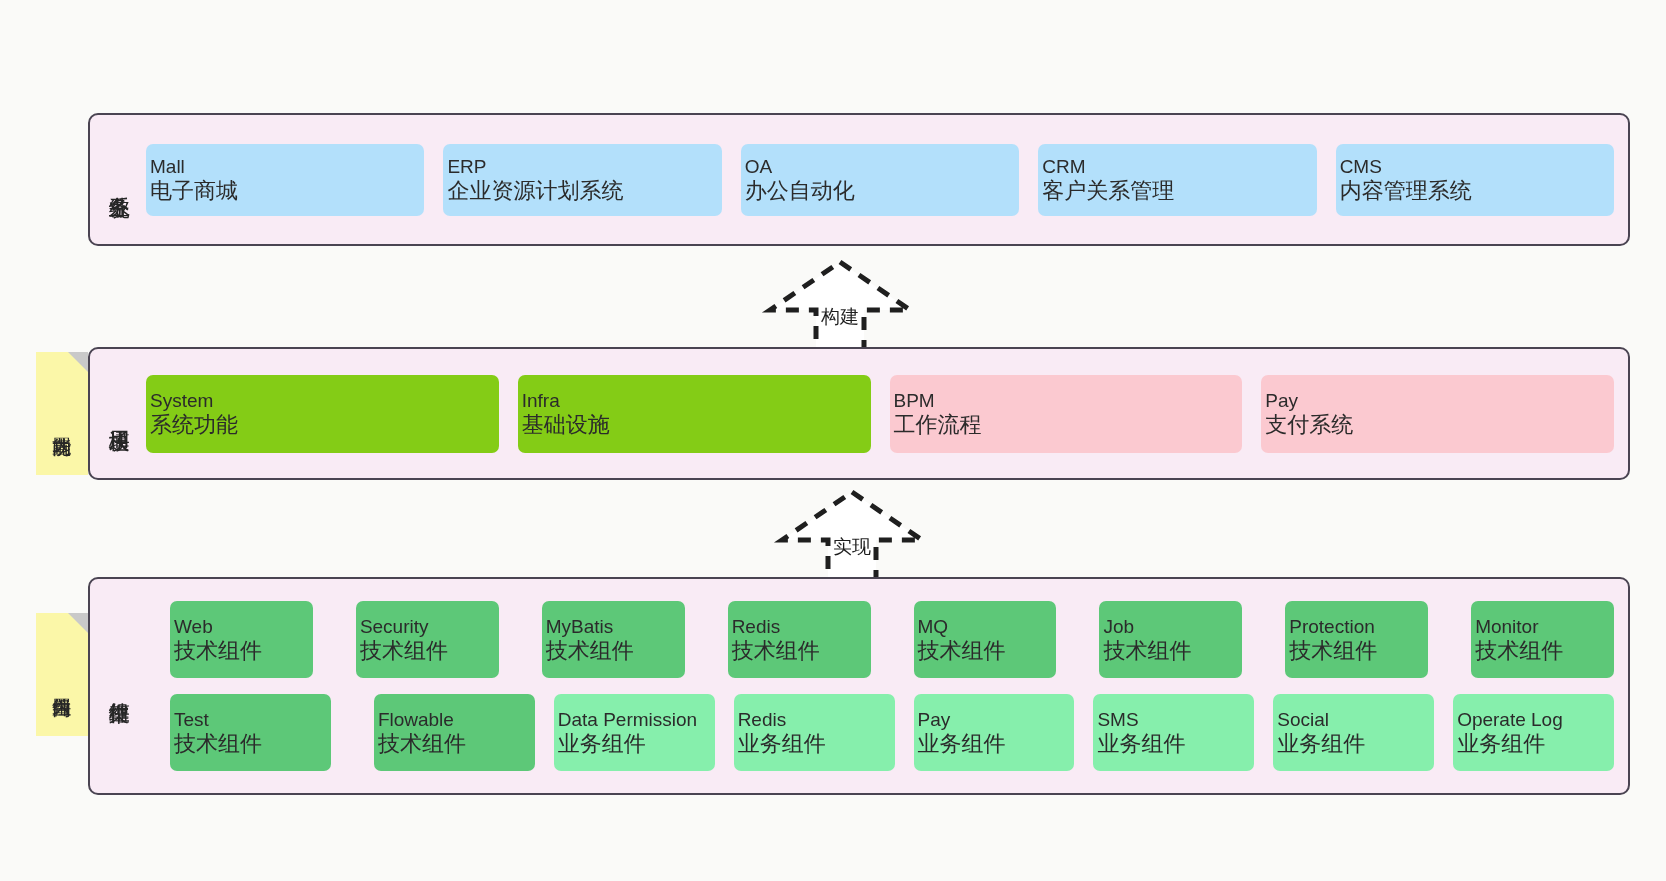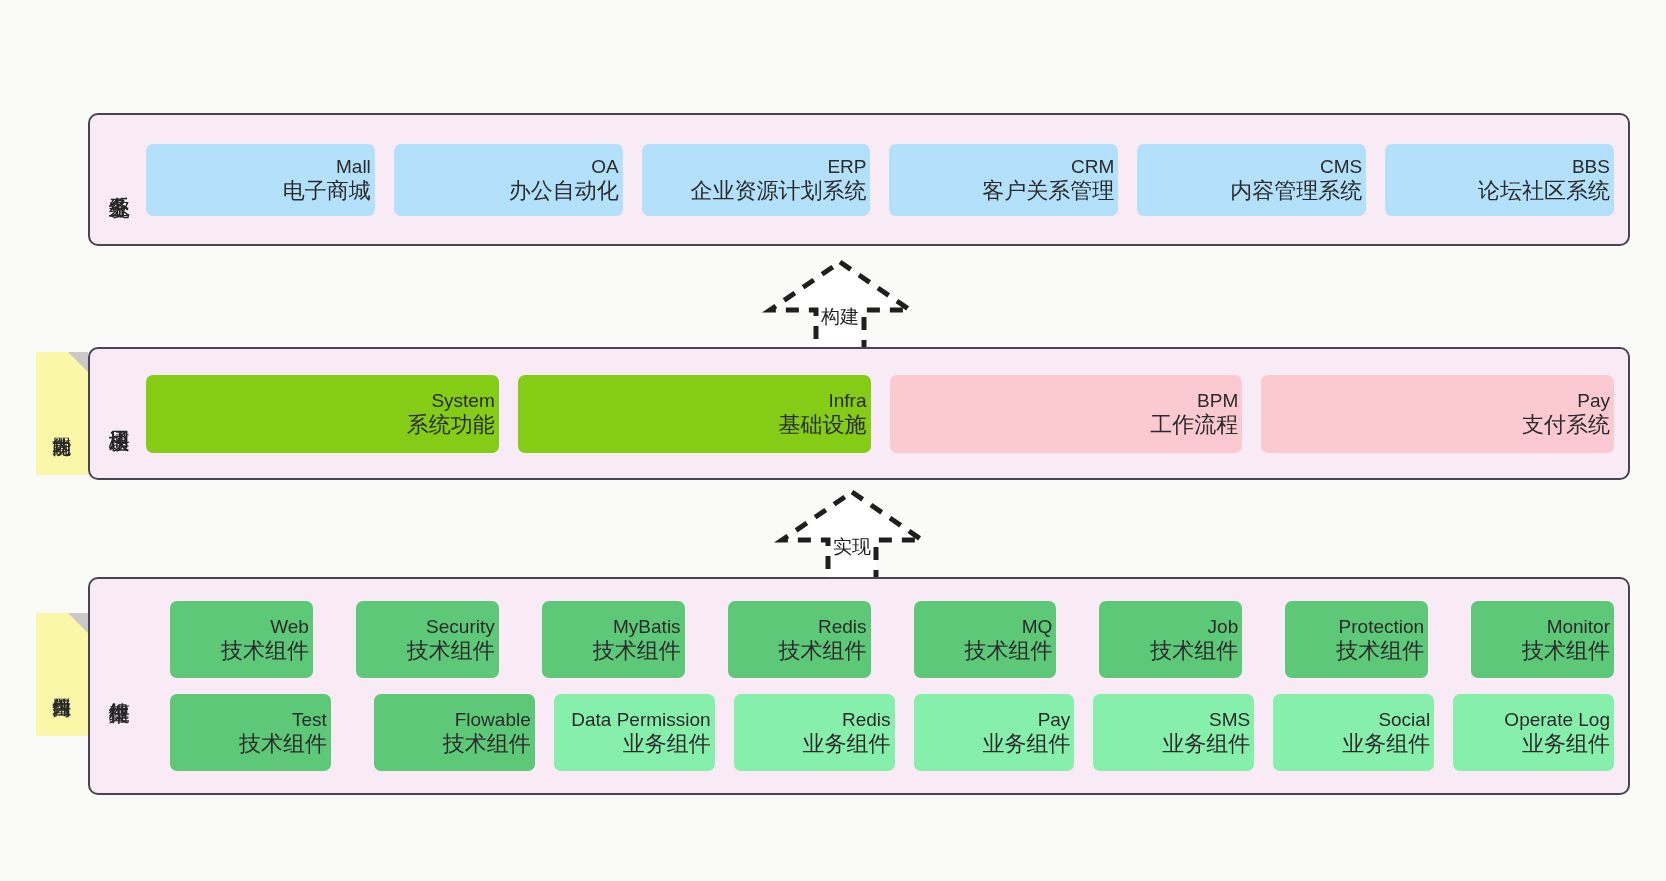--- a/index.html
+++ b/index.html
@@ -66,21 +66,21 @@
     gap: 19px;
     justify-content: space-between;
   }
 
   .card {
     flex: 1 1 0;
     box-sizing: border-box;
     border-radius: 7px;
     display: flex;
     flex-direction: column;
-    align-items: flex-end;
+    align-items: flex-start;
     justify-content: center;
     text-align: center;
     color: #2b2b2b;
     line-height: 1.22;
     padding: 6px 4px;
   }
   .card .en {
     font-size: 19px;
     white-space: nowrap;
   }
@@ -161,38 +161,34 @@
 
   <div class="layer" id="layer-business">
     <div class="layer-title">业务系统</div>
     <div class="cards">
       <div class="card-row">
         <div class="card c-blue">
           <span class="en">Mall</span>
           <span class="cn">电子商城</span>
         </div>
         <div class="card c-blue">
+          <span class="en">ERP</span>
+          <span class="cn">企业资源计划系统</span>
+        </div>
+        <div class="card c-blue">
           <span class="en">OA</span>
           <span class="cn">办公自动化</span>
         </div>
         <div class="card c-blue">
-          <span class="en">ERP</span>
-          <span class="cn">企业资源计划系统</span>
-        </div>
-        <div class="card c-blue">
           <span class="en">CRM</span>
           <span class="cn">客户关系管理</span>
         </div>
         <div class="card c-blue">
           <span class="en">CMS</span>
           <span class="cn">内容管理系统</span>
-        </div>
-        <div class="card c-blue">
-          <span class="en">BBS</span>
-          <span class="cn">论坛社区系统</span>
         </div>
       </div>
     </div>
   </div>
 
   <div class="arrow" id="arrow-build">
     <svg width="160" height="96" viewBox="0 0 160 96">
       <path d="M80 4 L150 52 L104 52 L104 92 L56 92 L56 52 L10 52 Z" fill="#ffffff" stroke="#1f1f1f" stroke-width="5" stroke-dasharray="13 10" stroke-linejoin="miter"></path>
     </svg>
     <div class="arrow-label">构建</div>

